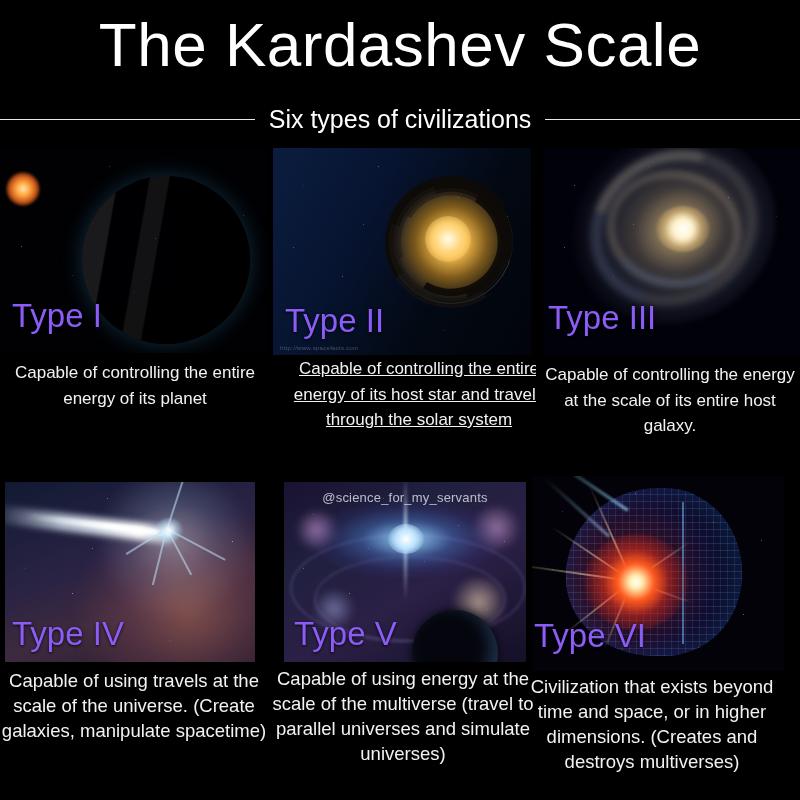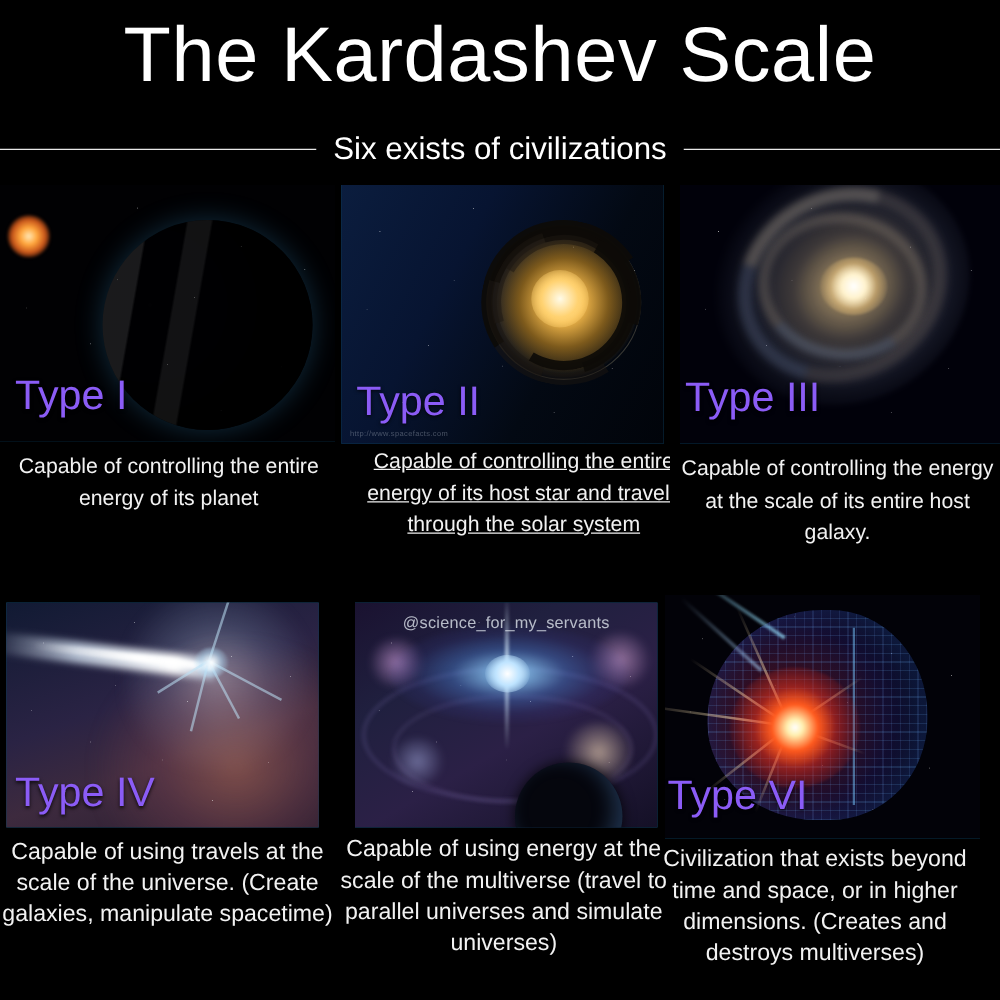--- a/index.html
+++ b/index.html
@@ -67,21 +67,21 @@
     height: 652px;
   }
   .card {
     position: absolute;
     overflow: hidden;
   }
 
   .card-image {
     position: absolute;
     overflow: hidden;
-    background: #0c4a6e;
+    background: #14532d;
   }
   .type-label {
     position: absolute;
     font-size: 33px;
     font-weight: 400;
     line-height: 36px;
     color: #8b5cf6;
     text-shadow: 0 1px 3px rgba(0,0,0,0.85);
     white-space: nowrap;
     z-index: 6;
@@ -391,21 +391,21 @@
     white-space: nowrap;
   }
 </style>
 </head>
 <body>
 
 <div class="header">
   <div class="main-title">The Kardashev Scale</div>
   <div class="subtitle-row">
     <div class="rule"></div>
-    <div class="subtitle-text">Six exists of civilizations</div>
+    <div class="subtitle-text">Six types of civilizations</div>
     <div class="rule"></div>
   </div>
 </div>
 
 <div class="grid">
 
   <div class="card card-1">
     <div class="card-image img-1">
       <div class="scene s1">
         <div class="stars"></div>
@@ -479,20 +479,21 @@
         <div class="blob bl4"></div>
         <div class="ring-out"></div>
         <div class="ring-out2"></div>
         <div class="disc"></div>
         <div class="jet"></div>
         <div class="disc-core"></div>
         <div class="planet-dark"></div>
       </div>
       <div class="watermark">@science_for_my_servants</div>
     </div>
+    <div class="type-label lbl-5">Type V</div>
     <div class="card-desc desc-5">Capable of using energy at the scale of the multiverse (travel to parallel universes and simulate universes)</div>
   </div>
 
   <div class="card card-6">
     <div class="card-image img-6">
       <div class="scene s6">
         <div class="stars"></div>
         <div class="head"></div>
         <div class="head-mesh"></div>
         <div class="profile"></div>

